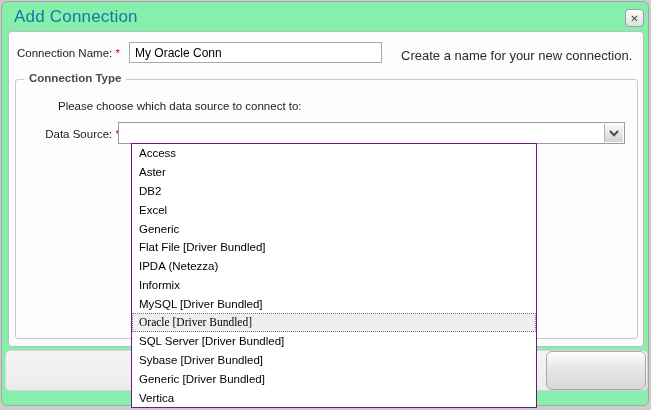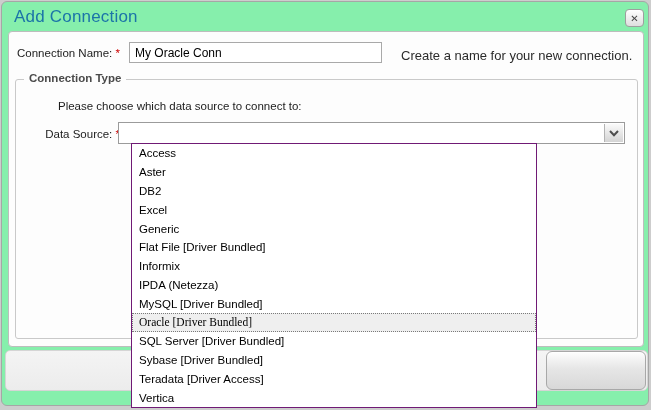--- a/index.html
+++ b/index.html
@@ -148,23 +148,23 @@
 
   <div class="footer-button"></div>
 
   <div class="dropdown">
       <div class="dd-item">Access</div>
       <div class="dd-item">Aster</div>
       <div class="dd-item">DB2</div>
       <div class="dd-item">Excel</div>
       <div class="dd-item">Generic</div>
       <div class="dd-item">Flat File [Driver Bundled]</div>
+      <div class="dd-item">IPDA (Netezza)</div>
       <div class="dd-item">Informix</div>
-      <div class="dd-item">IPDA (Netezza)</div>
       <div class="dd-item">MySQL [Driver Bundled]</div>
       <div class="dd-item hl">Oracle [Driver Bundled]</div>
       <div class="dd-item">SQL Server [Driver Bundled]</div>
       <div class="dd-item">Sybase [Driver Bundled]</div>
-      <div class="dd-item">Teradata [Driver Access]</div>
+      <div class="dd-item">Generic [Driver Bundled]</div>
       <div class="dd-item">Vertica</div>
     </div>
 
 </div>
 
 </body></html>

